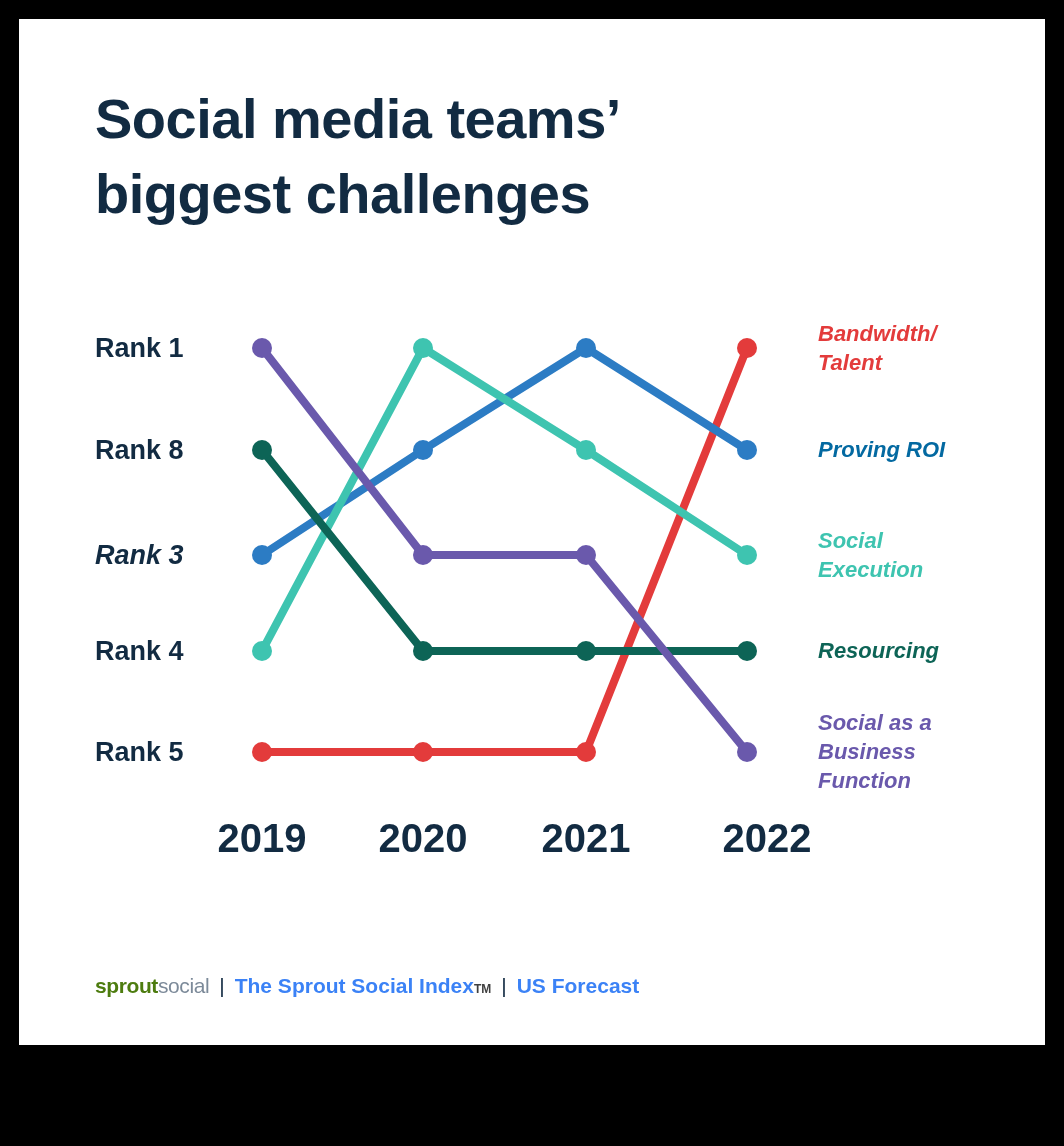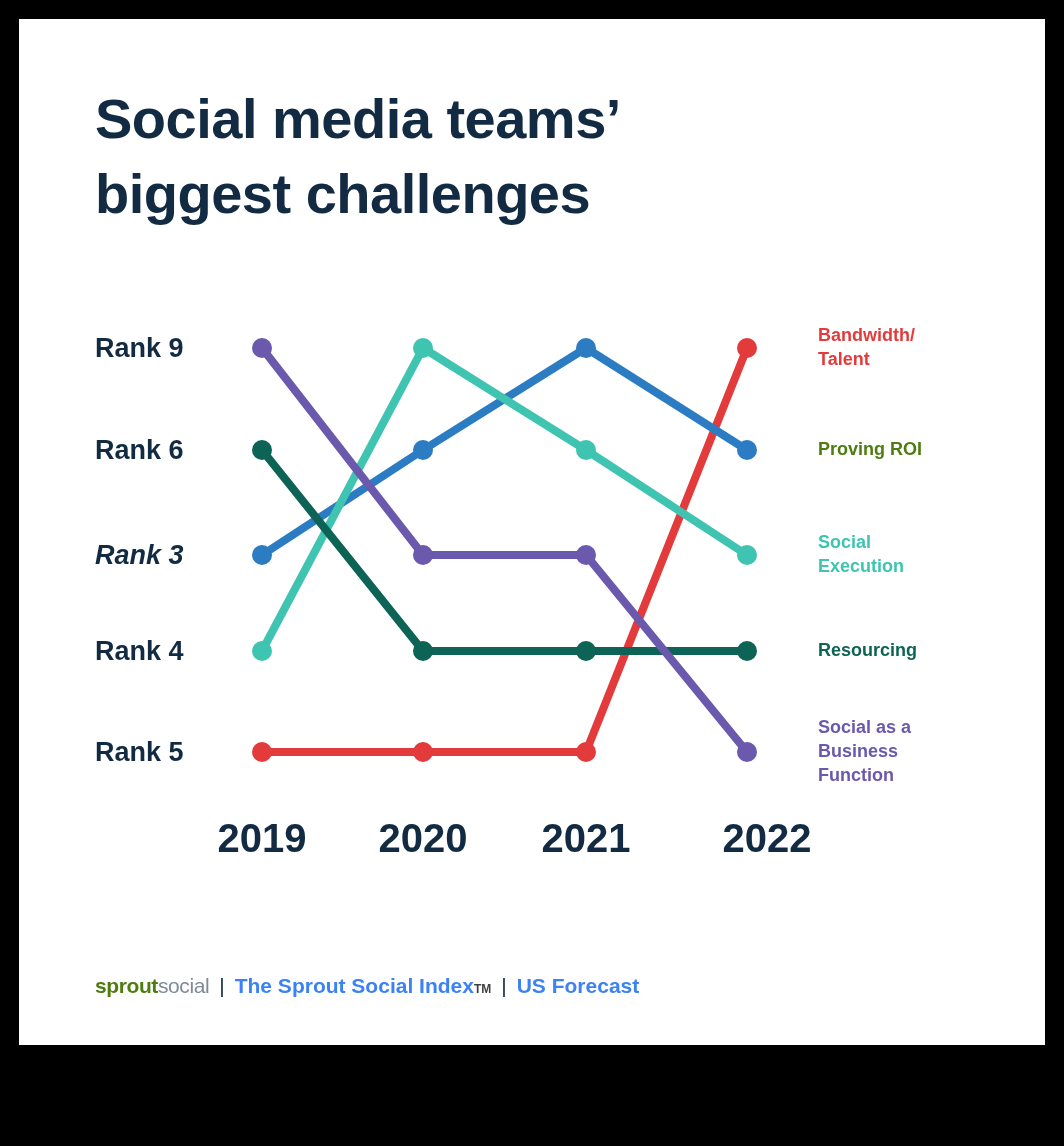--- a/index.html
+++ b/index.html
@@ -72,25 +72,26 @@
   .year-label {
     position: absolute;
     font-size: 40px;
     font-weight: 700;
     color: #122B42;
     white-space: nowrap;
     transform: translateX(-50%);
   }
   .legend-label {
     position: absolute;
-    font-size: 18px;
+    font-size: 22px;
     font-weight: 700;
     line-height: 1.32;
     white-space: pre-line;
     transform: translateY(-50%);
+    font-style: italic;
   }
 
   
   #footer {
     position: absolute;
     left: 76px;
     top: 955px;
     display: flex;
     align-items: baseline;
     font-size: 21px;
@@ -163,36 +164,36 @@
           </g>
           <g>
             <polyline points="243,329 404,536 567,536 728,733" fill="none" stroke="#6A59AC" stroke-width="8" stroke-linecap="round" stroke-linejoin="round"></polyline>
             <circle cx="243" cy="329" r="10" fill="#6A59AC"></circle>
             <circle cx="404" cy="536" r="10" fill="#6A59AC"></circle>
             <circle cx="567" cy="536" r="10" fill="#6A59AC"></circle>
             <circle cx="728" cy="733" r="10" fill="#6A59AC"></circle>
           </g>
         </svg>
       <div id="rank-labels">
-          <div class="rank-label" style="left: 76px; top: 329px;">Rank 9</div>
-          <div class="rank-label" style="left: 76px; top: 431px;">Rank 6</div>
+          <div class="rank-label" style="left: 76px; top: 329px;">Rank 1</div>
+          <div class="rank-label" style="left: 76px; top: 431px;">Rank 8</div>
           <div class="rank-label" style="left: 76px; top: 536px; font-style: italic;">Rank 3</div>
           <div class="rank-label" style="left: 76px; top: 632px;">Rank 4</div>
           <div class="rank-label" style="left: 76px; top: 733px;">Rank 5</div>
         </div>
       <div id="year-labels">
           <div class="year-label" style="left: 243px; top: 797px;">2019</div>
           <div class="year-label" style="left: 404px; top: 797px;">2020</div>
           <div class="year-label" style="left: 567px; top: 797px;">2021</div>
           <div class="year-label" style="left: 748px; top: 797px;">2022</div>
         </div>
       <div id="legend">
           <div class="legend-label" style="left: 799px; top: 329px; color: rgb(227, 59, 59);">Bandwidth/
 Talent</div>
-          <div class="legend-label" style="left: 799px; top: 431px; color: #4d7c0f;">Proving ROI</div>
+          <div class="legend-label" style="left: 799px; top: 431px; color: #0369a1;">Proving ROI</div>
           <div class="legend-label" style="left: 799px; top: 536px; color: rgb(62, 196, 176);">Social
 Execution</div>
           <div class="legend-label" style="left: 799px; top: 632px; color: rgb(13, 100, 86);">Resourcing</div>
           <div class="legend-label" style="left: 799px; top: 733px; color: rgb(106, 89, 172);">Social as a
 Business
 Function</div>
         </div>
     </div>
 
     <div id="footer">

